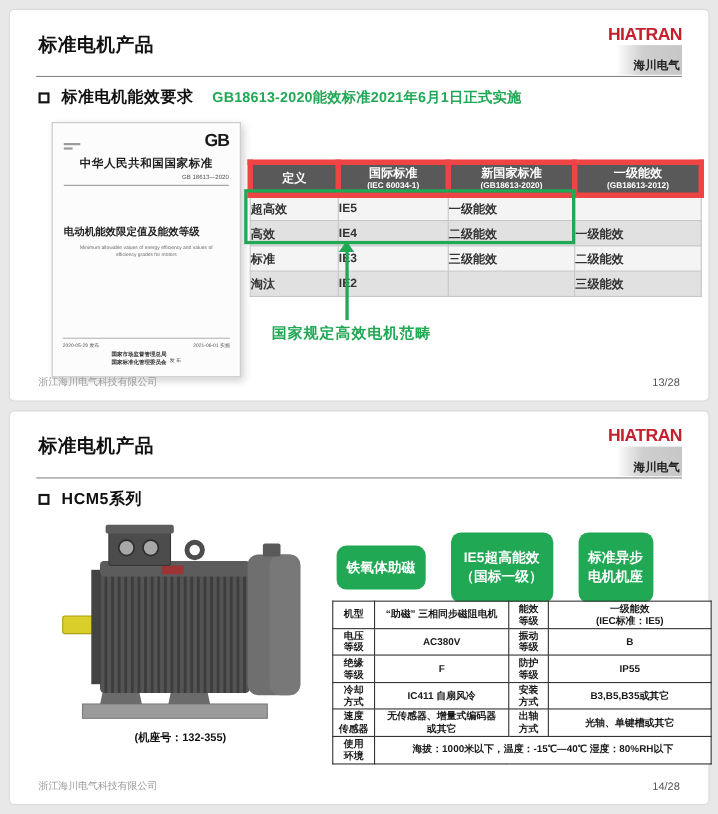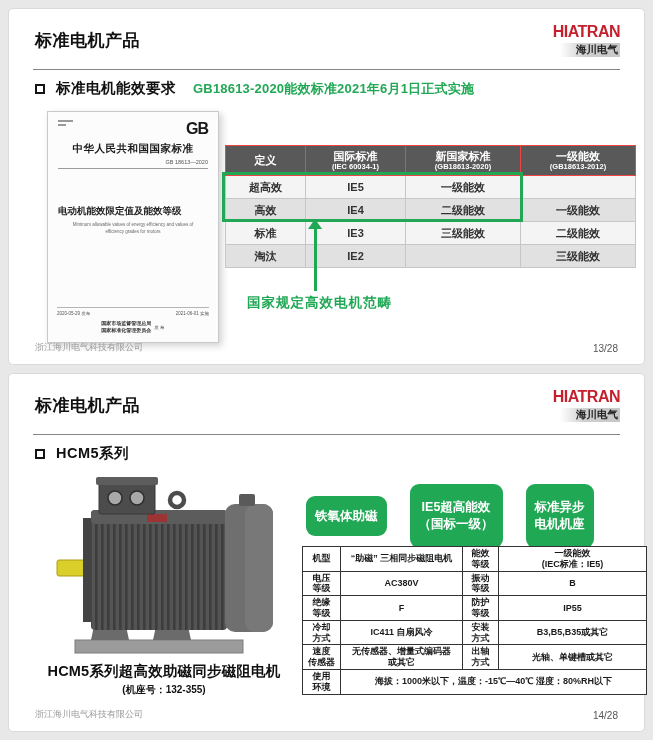--- a/index.html
+++ b/index.html
@@ -26,36 +26,36 @@
     font-size:17px;font-weight:bold;color:#111;letter-spacing:.5px;
   }
   .logo{position:absolute;right:24px;top:15px;text-align:right;line-height:1;}
   .logo-en{
     font-size:16px;font-weight:bold;color:var(--red);
     letter-spacing:-.5px;display:block;
   }
   .logo-cn{
     display:inline-block;font-size:10.5px;font-weight:bold;color:#222;
     background:linear-gradient(to right,#ffffff,#cfcfcf 40%,#c7c7c7);
-    padding:1px 2px 2px 16px;margin-top:1px;
+    padding:14px 2px 2px 16px;margin-top:1px;
   }
   .rule{position:absolute;top:60px;left:24px;right:24px;border-top:1px solid #858585;}
 
   .section{position:absolute;top:70px;left:26px;display:flex;align-items:center;}
   .sq{width:10px;height:10px;border:2.5px solid #141414;margin-right:11px;flex:none;}
   .section-label{font-size:14.5px;font-weight:bold;color:#101010;letter-spacing:.5px;}
   .section-note{font-size:13px;font-weight:bold;color:var(--green);margin-left:17px;letter-spacing:.2px;}
 
   
   .gb{
     position:absolute;left:38px;top:102px;width:172px;height:232px;
     background:#fcfcfc;border:1px solid #c9c9c9;
     box-shadow:3px 3px 7px rgba(0,0,0,.18);padding:8px 10px;
   }
-  .gb-top{display:flex;justify-content:space-between;align-items:flex-start;}
+  .gb-top{display:flex;justify-content:space-between;align-items:flex-end;}
   .gb-ics i{display:block;width:15px;height:2px;background:#9a9a9a;margin-bottom:2px;}
   .gb-ics i:last-child{width:8px;}
   .gb-logo{font-size:16px;font-weight:bold;letter-spacing:-1px;color:#181818;}
   .gb-header{
     font-family:"DejaVu Serif",serif;font-weight:bold;font-size:10.5px;color:#1c1c1c;
     text-align:center;margin-top:4px;letter-spacing:.5px;white-space:nowrap;
   }
   .gb-code{font-size:5.5px;color:#555;text-align:right;margin-top:3px;line-height:1.3;}
   .gb-rule{border-top:1px solid #9a9a9a;margin-top:2px;}
   .gb-title{font-size:9.5px;font-weight:bold;color:#242424;text-align:left;margin-top:36px;}
@@ -69,26 +69,26 @@
   .gb-pub-lines{font-size:5px;font-weight:bold;color:#333;text-align:center;line-height:1.4;}
   .gb-pub-fabu{font-size:4.5px;color:#444;}
 
   
   .t1{
     position:absolute;left:216px;top:136px;width:410px;
     border-collapse:collapse;table-layout:fixed;
   }
   .t1 th{
     background:var(--hdr);color:#fff;height:30px;padding:0;
-    border:1px solid #ef4444;vertical-align:middle;
+    border:5px solid #ef4444;vertical-align:middle;
   }
   .h-main{font-size:11px;font-weight:bold;line-height:1.15;}
   .h-sub{font-size:7.5px;font-weight:bold;line-height:1.2;}
   .t1 td{
-    height:23px;padding:0;text-align:center;vertical-align:middle;
+    height:23px;padding:0;text-align:left;vertical-align:middle;
     font-size:11px;font-weight:bold;color:#333;border:1px solid #c6c6c6;
   }
   .t1 tr.light td{background:#f4f4f4;}
   .t1 tr.dark td{background:#e1e1e1;}
 
   .hl-box{
     position:absolute;left:213px;top:163px;width:301px;height:50px;
     border:3px solid var(--green);pointer-events:none;
   }
   .arrow-line{position:absolute;left:305px;top:219px;width:2.5px;height:63px;background:var(--green);}
@@ -344,19 +344,18 @@
         </tr>
         <tr>
           <td>使用
 环境</td>
           <td colspan="3">海拔：1000米以下，温度：-15℃—40℃ 湿度：80%RH以下</td>
         </tr>
       </tbody>
   </table>
 
   <div class="caption">
-    <div class="cap1">HCM5系列超高效助磁同步磁阻电机</div>
     <div class="cap2">(机座号：132-355)</div>
   </div>
 
   <div class="footer-company">浙江海川电气科技有限公司</div>
   <div class="footer-page">14/28</div>
 </div>
 
 </body></html>

